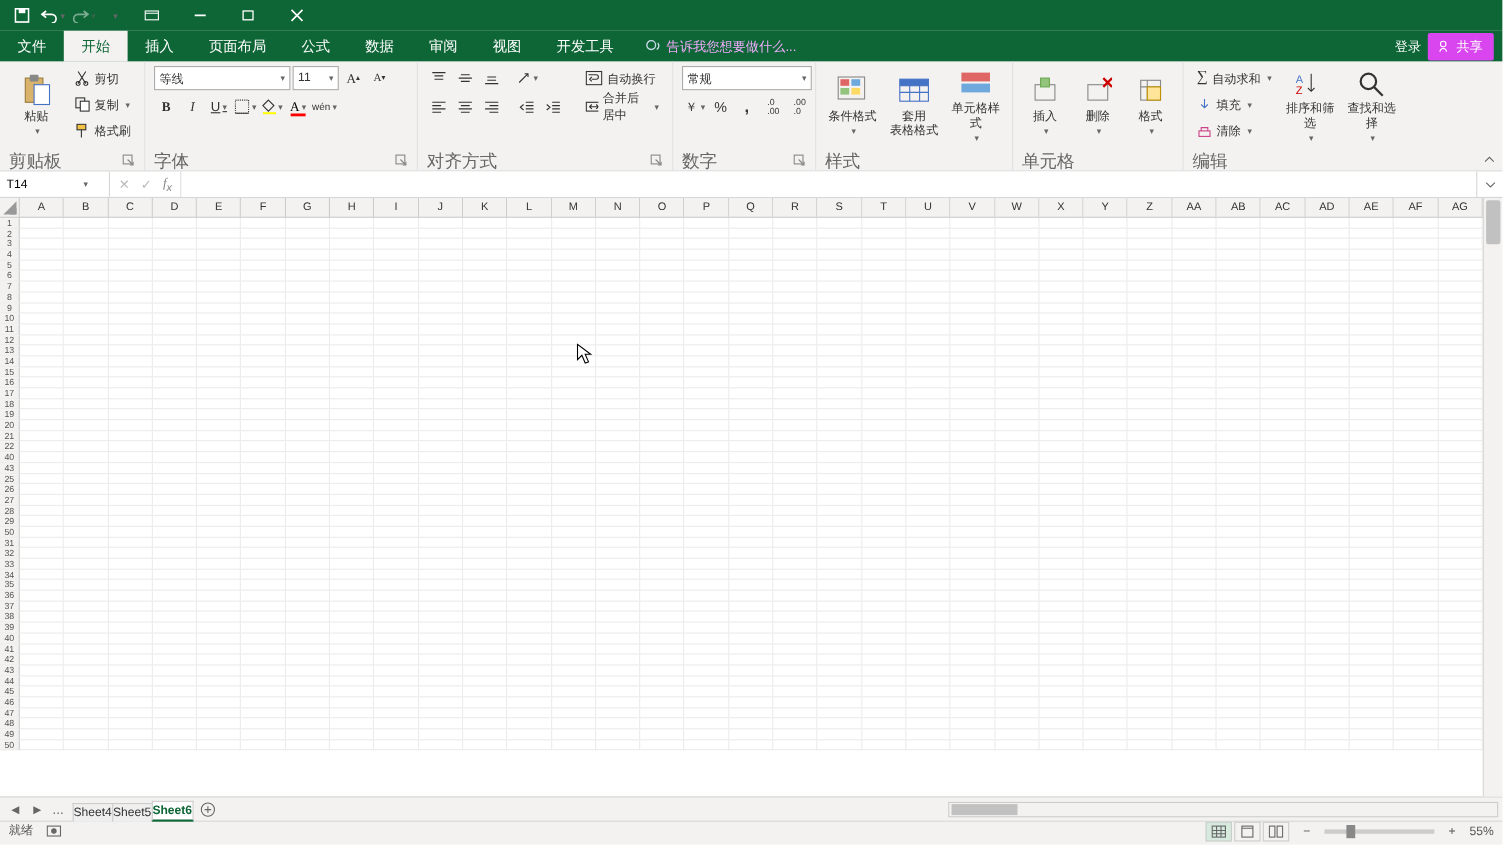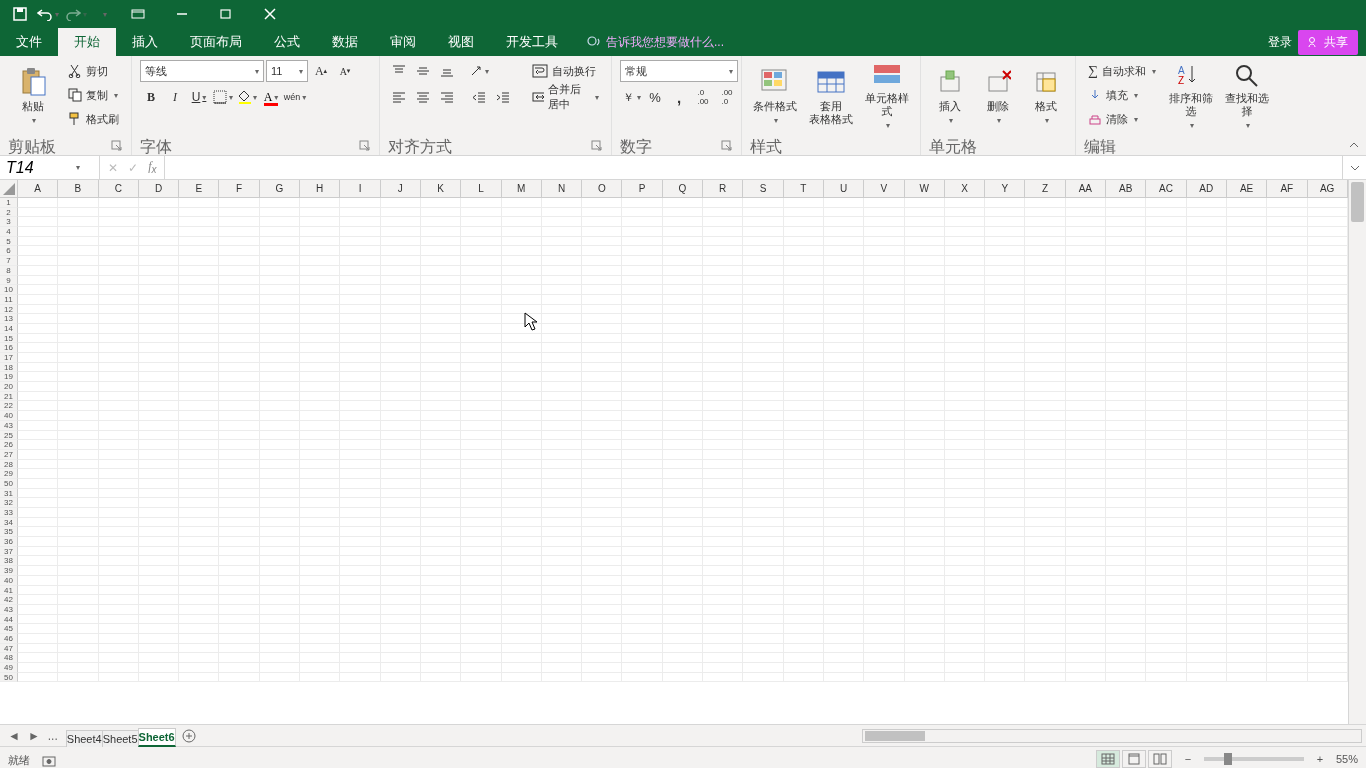--- a/index.html
+++ b/index.html
@@ -39,21 +39,21 @@
 .col { display:flex; flex-direction:column; gap:2px;}
 .row { display:flex; gap:2px; align-items:center;}
 select.faux, .combo { height:22px; border:1px solid #ababab; background:#fff; font-size:11px; padding:0 4px;}
 .combo { display:flex; align-items:center; justify-content:space-between;}
 .icon-btn { width:22px; height:22px; display:flex; align-items:center; justify-content:center; cursor:pointer; border:1px solid transparent;}
 .drop-arrow{font-size:8px;color:#666;margin-left:2px;}
 
 
 .fbar { height: 24px; border-bottom: 1px solid #d6d6d6; display:flex; align-items:stretch; background:#fff;}
 .namebox { width:100px; border-right:1px solid #d6d6d6; display:flex; align-items:center; padding:0 6px; font-size:12px;}
-.namebox input{border:none;width:70px;outline:none;font-size:16px;font-style:italic;}
+.namebox input{border:none;width:70px;outline:none;font-size:11px;}
 .namebox .dd{font-size:8px;color:#666;}
 .fbtns{display:flex;align-items:center;padding:0 8px;border-right:1px solid #d6d6d6;gap:10px;color:#888;}
 .formula-input{flex:1;border:none;outline:none;padding:0 6px;font-size:12px;}
 .fbar-expand{width:24px;display:flex;align-items:center;justify-content:center;border-left:1px solid #d6d6d6;}
 
 
 .grid-area{height:calc(768px - 28px - 28px - 100px - 24px - 22px - 22px);display:flex;}
 .corner{width:18px;height:18px;border-right:1px solid #ccc;border-bottom:1px solid #ccc;background:#f3f2f1;position:relative;}
 .corner::after{content:'';position:absolute;right:2px;bottom:2px;border:6px solid transparent;border-right-color:#999;border-bottom-color:#999;}
 .colheads{display:flex;height:18px;}
@@ -74,21 +74,21 @@
 .sheet-nav{display:flex;align-items:center;padding:0 8px;gap:8px;color:#666;}
 .sheet-tabs{display:flex;align-items:flex-end;}
 .sheet-tab{padding:2px 0;border:1px solid #ccc;border-bottom:none;background:#efefef;font-size:11px;cursor:pointer;margin-right:-1px;position:relative;top:1px;}
 .sheet-tab.active{background:#fff;color:#0e6636;border-bottom:2px solid #0e6636;font-weight:bold;}
 .sheet-add{width:28px;display:flex;align-items:center;justify-content:center;cursor:pointer;}
 .hscroll{flex:1;display:flex;align-items:center;justify-content:flex-end;padding-right:4px;}
 .hscroll-track{width:500px;height:14px;background:#f3f2f1;border:1px solid #ccc;position:relative;}
 .hscroll-thumb{position:absolute;left:2px;top:1px;bottom:1px;width:60px;background:#c1c1c1;}
 
 
-.statusbar{height:22px;background:#f3f2f1;border-top:1px solid #d6d6d6;display:flex;align-items:flex-end;padding:0 8px;font-size:11px;color:#555;gap:24px;}
+.statusbar{height:22px;background:#f3f2f1;border-top:1px solid #d6d6d6;display:flex;align-items:flex-start;padding:0 8px;font-size:11px;color:#555;gap:24px;}
 .status-left{display:flex;gap:12px;align-items:center;}
 .status-right{margin-left:auto;display:flex;align-items:center;gap:8px;}
 .viewbtns{display:flex;gap:2px;}
 .viewbtn{width:24px;height:18px;border:1px solid #ccc;display:flex;align-items:center;justify-content:center;cursor:pointer;}
 .viewbtn.active{background:#d6eadd;}
 .zoom-slider{width:100px;height:4px;background:#ccc;position:relative;}
 .zoom-slider .zthumb{position:absolute;top:-4px;width:8px;height:12px;background:#888;left:20px;}
 .zoom-minus,.zoom-plus{width:16px;text-align:center;cursor:pointer;}
 
 .cursor-ptr{position:absolute;left:524px;top:312px;pointer-events:none;}

